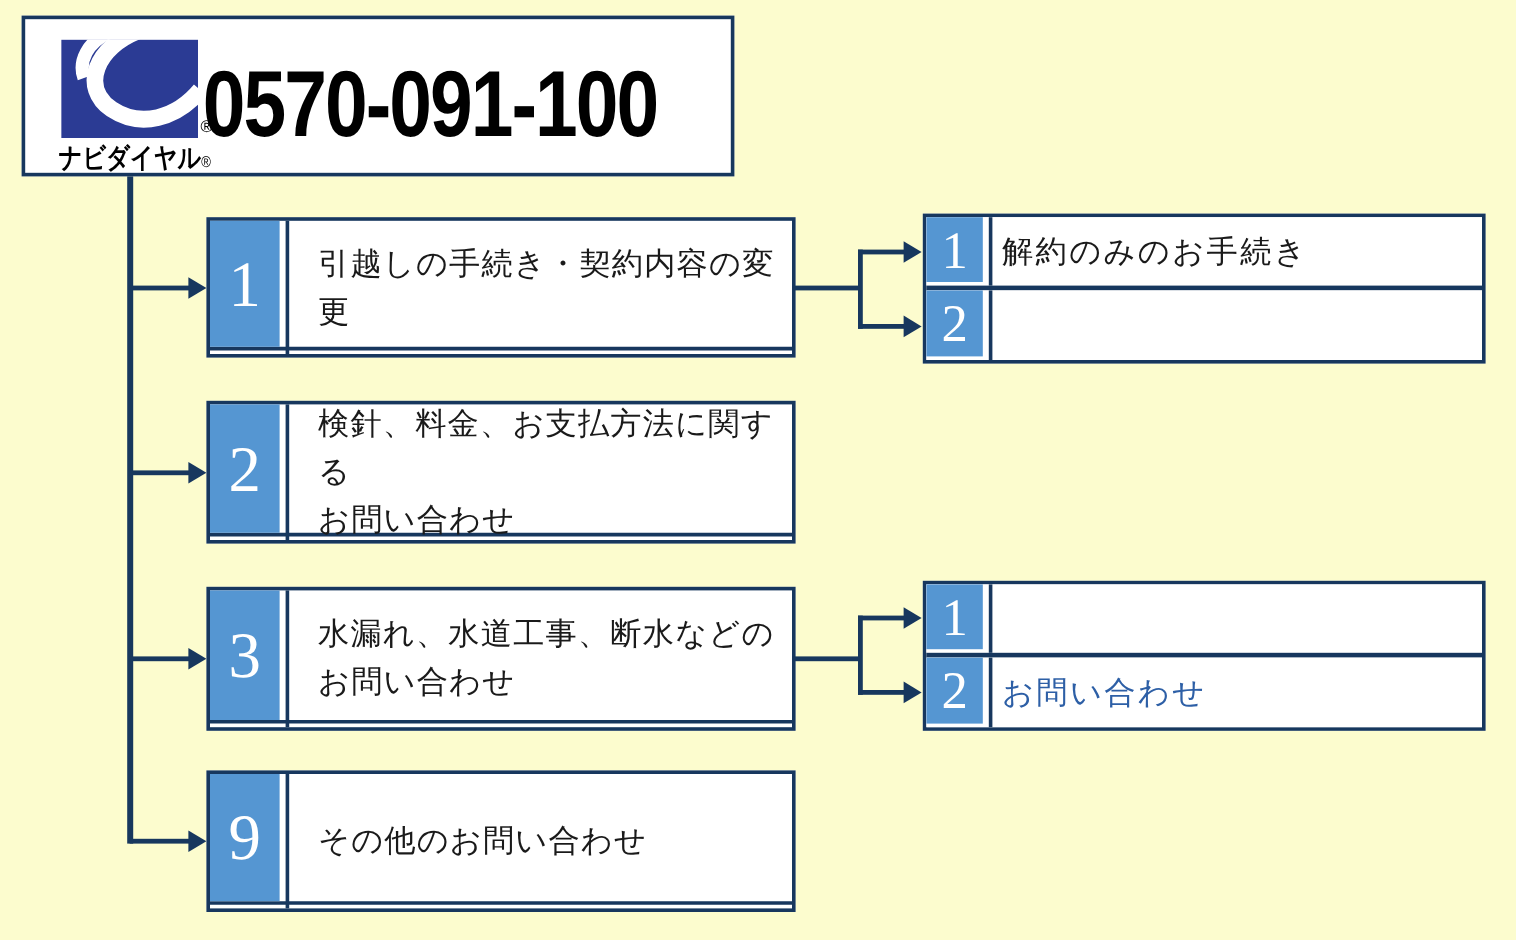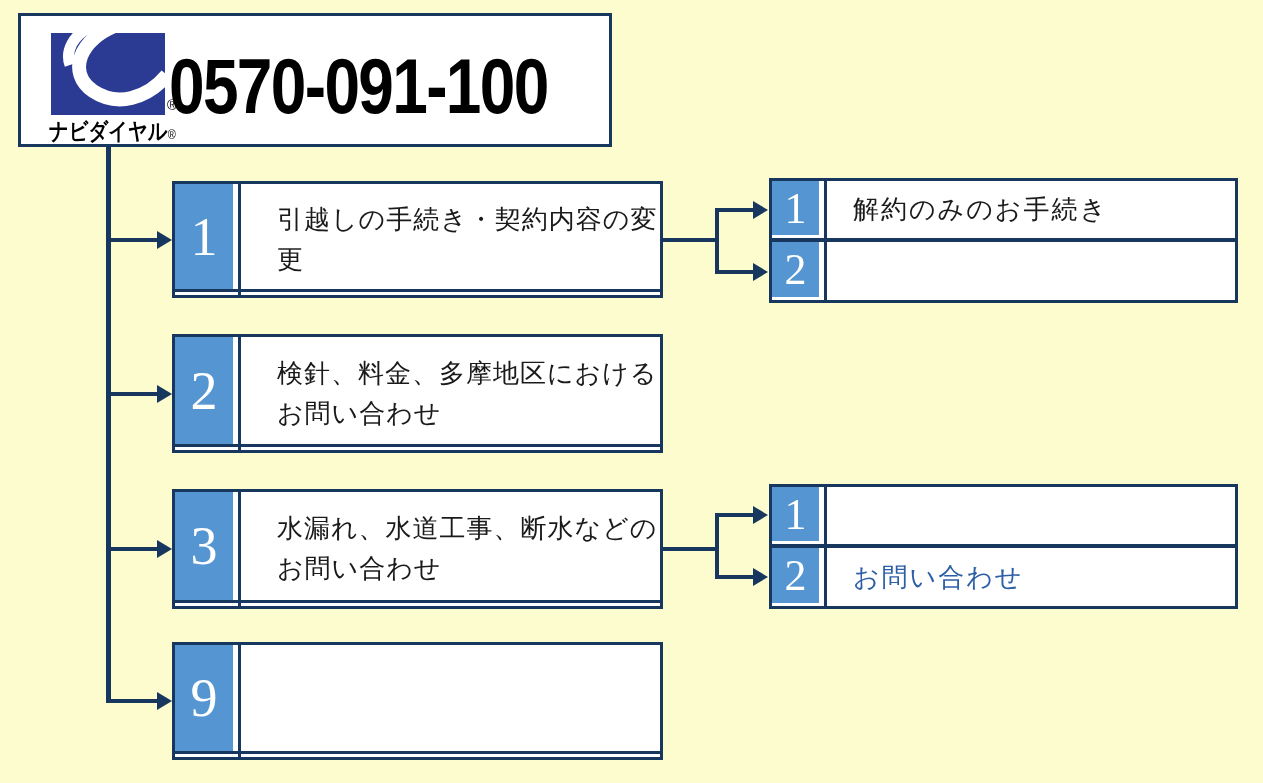--- a/index.html
+++ b/index.html
@@ -40,33 +40,33 @@
 
   
   .opt-box{position:absolute;left:172px;width:491px;background:var(--box-bg);
     border:3px solid var(--navy);display:flex;
     box-shadow:inset 0 -3px 0 0 #fff, inset 0 -6px 0 0 var(--navy);}
   .num-cell{width:58px;margin:0 5px 6px 0;background:var(--cell-blue);
     display:flex;align-items:center;justify-content:center;
     color:#fff;font-size:54px;font-family:"Liberation Serif","DejaVu Serif",serif;}
   .vdiv{width:3px;background:var(--navy);}
   .opt-text{flex:1;display:flex;flex-direction:column;justify-content:center;
-    padding-left:36px;font-size:26px;line-height:40px;letter-spacing:1px;color:var(--text);}
+    padding-left:24px;font-size:26px;line-height:40px;letter-spacing:1px;color:var(--text);}
 
   
   .sub-group{position:absolute;left:769px;width:469px;background:var(--box-bg);
     border:3px solid var(--navy);}
   .sub-row{display:flex;background:var(--box-bg);}
   .sub-row.r1{height:57px;}
   .sub-row.r2{height:58px;}
   .sub-hdiv{height:4px;background:var(--navy);}
   .num-sm{width:47px;margin:0 5px 3px 0;background:var(--cell-blue);
     display:flex;align-items:center;justify-content:center;
     color:#fff;font-size:44px;font-family:"Liberation Serif","DejaVu Serif",serif;}
-  .sub-text{flex:1;display:flex;align-items:center;padding-left:26px;
+  .sub-text{flex:1;display:flex;align-items:center;padding-left:8px;
     font-size:26px;letter-spacing:2px;color:var(--text);white-space:nowrap;}
   .link{color:var(--link-blue);}
 </style>
 </head>
 <body>
 
 <div class="canvas">
 
   <div class="header-box">
     <svg class="logo-square" viewBox="0 0 114 82" width="114" height="82" xmlns="http://www.w3.org/2000/svg">
@@ -98,37 +98,40 @@
     <div class="vdiv"></div>
     <div class="opt-text">
       <div>引越しの手続き・契約内容の変更</div>
     </div>
   </div>
 
   <div class="opt-box" style="top:334px;height:119px">
     <div class="num-cell">2</div>
     <div class="vdiv"></div>
     <div class="opt-text">
-      <div>検針、料金、多摩地区における</div>
+      <div>検針、料金、お支払方法に関する</div>
       <div>お問い合わせ</div>
     </div>
   </div>
 
   <div class="opt-box" style="top:489px;height:120px">
     <div class="num-cell">3</div>
     <div class="vdiv"></div>
     <div class="opt-text">
       <div>水漏れ、水道工事、断水などの</div>
       <div>お問い合わせ</div>
     </div>
   </div>
 
   <div class="opt-box" style="top:642px;height:118px">
     <div class="num-cell">9</div>
     <div class="vdiv"></div>
+    <div class="opt-text">
+      <div>その他のお問い合わせ</div>
+    </div>
   </div>
 
   <div class="line" style="left:661px;top:238px;width:56px;height:4px"></div>
   <div class="line" style="left:715px;top:208px;width:4px;height:66px"></div>
   <div class="line" style="left:715px;top:208px;width:40px;height:4px"></div>
   <div class="arrow" style="left:753px;top:201px"></div>
   <div class="line" style="left:715px;top:270px;width:40px;height:4px"></div>
   <div class="arrow" style="left:753px;top:263px"></div>
 
   <div class="sub-group" style="top:178px">

